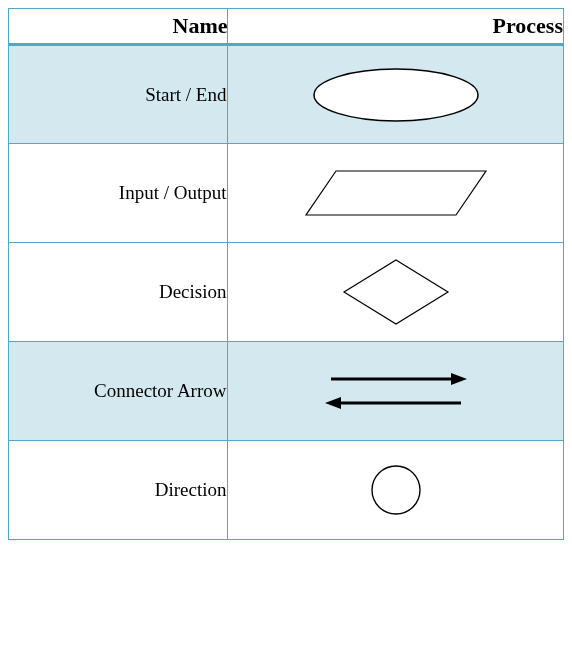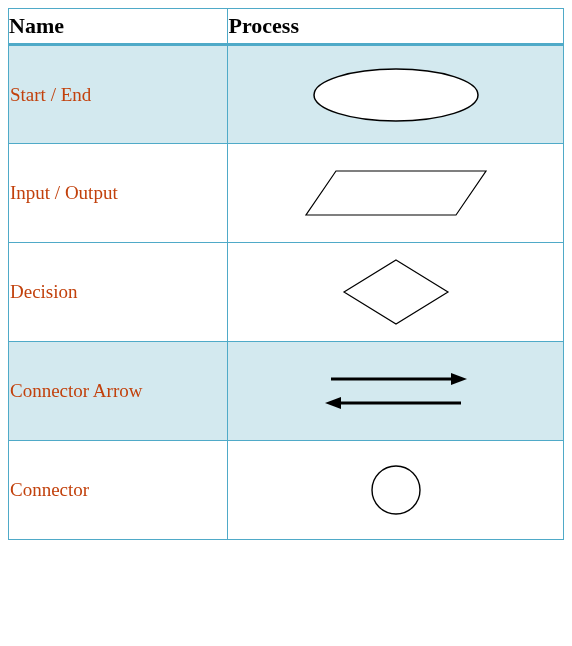--- a/index.html
+++ b/index.html
@@ -9,34 +9,34 @@
     font-family: "Times New Roman", Times, serif;
     background: #fff;
     width: 572px;
   }
   table {
     border-collapse: collapse;
     width: 556px;
   }
   th, td {
     border: 1px solid #4faac8;
-    text-align: left;
+    text-align: right;
     vertical-align: middle;
   }
   th {
     background: #fff;
     font-weight: bold;
     font-size: 22px;
     padding: 4px 0;
     border-bottom: 3px solid #4faac8;
   }
   td {
     height: 99px;
     font-size: 19px;
-    color: #c2410c;
+    color: #000000;
   }
   td.name-col { width: 220px; }
   td.symbol-col { width: 336px; }
   tr.shaded td { background: #d3e9ef; }
   tr.plain td { background: #fff; }
   .symbol-wrap {
     display: flex;
     align-items: center;
     justify-content: center;
     height: 100%;
@@ -92,21 +92,21 @@
           <svg width="170" height="64" viewBox="0 0 170 64">
             <line x1="20" y1="20" x2="140" y2="20" stroke="#000" stroke-width="3"></line>
             <polygon points="140,14 156,20 140,26" fill="#000"></polygon>
             <line x1="150" y1="44" x2="30" y2="44" stroke="#000" stroke-width="3"></line>
             <polygon points="30,38 14,44 30,50" fill="#000"></polygon>
           </svg>
         </div>
       </td>
     </tr>
     <tr class="plain">
-      <td class="name-col">Connector</td>
+      <td class="name-col">Direction</td>
       <td class="symbol-col">
         <div class="symbol-wrap">
           <svg width="60" height="60" viewBox="0 0 60 60">
             <circle cx="30" cy="30" r="24" fill="#fff" stroke="#000" stroke-width="1.4"></circle>
           </svg>
         </div>
       </td>
     </tr>
   </tbody>
 </table>

